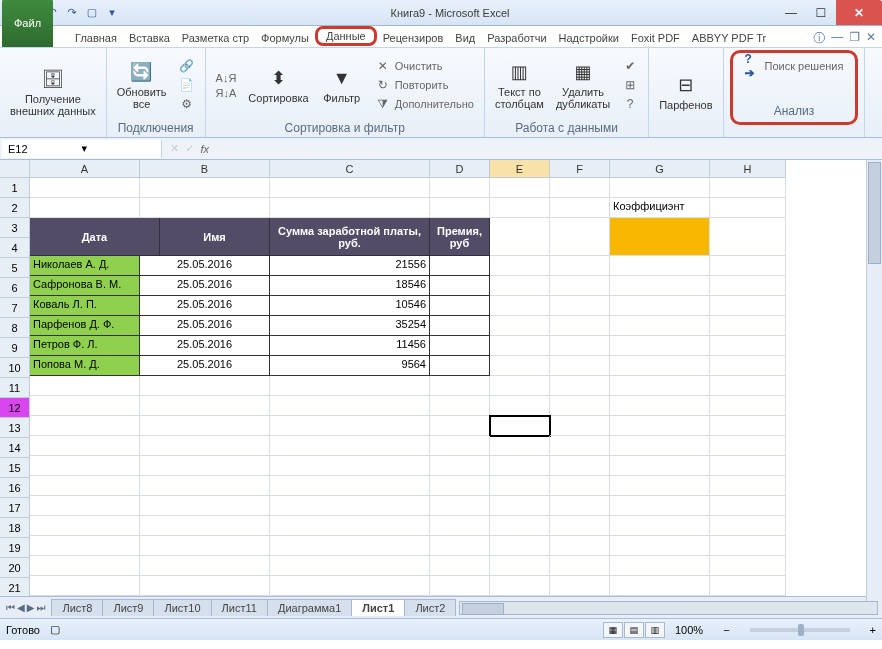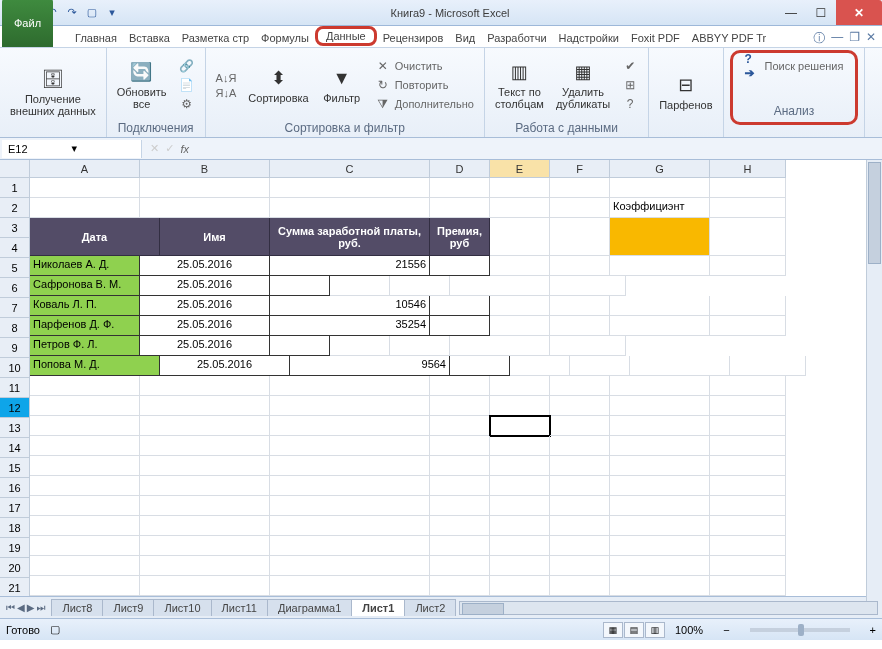--- a/index.html
+++ b/index.html
@@ -29,34 +29,34 @@
 .rgroup .label { text-align: center; color: #5b6b82; font-size: 12px; padding-top: 1px; }
 .rbtn { display: flex; flex-direction: column; align-items: center; justify-content: center; gap: 2px; padding: 2px 4px; min-width: 50px; text-align: center; color: #333; }
 .rbtn .ico { width: 24px; height: 24px; display: flex; align-items: center; justify-content: center; font-size: 18px; }
 .rbtn-sm { display: flex; align-items: center; gap: 4px; padding: 1px 4px; color: #666; }
 .rbtn-sm .ico { width: 16px; height: 16px; font-size: 12px; display: inline-flex; align-items:center; justify-content:center; }
 .vstack { display: flex; flex-direction: column; gap: 1px; }
 .analysis-hl { border: 3px solid #cc3a2f; border-radius: 10px; padding: 4px 8px; }
 
 
 .fbar { height: 22px; border-bottom: 1px solid #a8bdd8; display: flex; align-items: center; font-size: 11px; background: #eef3fa; }
-.namebox { width: 140px; border-right: 1px solid #c5d4e6; padding: 0 6px; display: flex; align-items: center; background: #fff; margin: 2px; height: 18px; }
+.namebox { width: 160px; border-right: 1px solid #c5d4e6; padding: 0 6px; display: flex; align-items: center; background: #fff; margin: 2px; height: 18px; }
 .namebox span { flex:1; }
 .fx-area { display: flex; align-items: center; flex: 1; gap: 6px; padding: 0 6px; }
 .fx-ico { font-style: italic; color: #666; }
 
 
 .grid-wrap { position: relative; height: 436px; overflow: hidden; background: #fff; }
 .colheads { display: flex; height: 18px; font-size: 11px; color: #333; }
 .rowheads { position: absolute; top: 18px; left: 0; width: 30px; }
 .corner { width: 30px; height: 18px; background: #e8eef6; border-right: 1px solid #c0ccda; border-bottom: 1px solid #c0ccda; }
 .ch { background: #e8eef6; border-right: 1px solid #c0ccda; border-bottom: 1px solid #c0ccda; display: flex; align-items: center; justify-content: center; }
 .ch.sel { background: #f9e2a8; }
 .rh { height: 20px; background: #e8eef6; border-right: 1px solid #c0ccda; border-bottom: 1px solid #c0ccda; display: flex; align-items: center; justify-content: center; font-size: 11px; }
-.rh.sel { background: #0ea5e9; }
+.rh.sel { background: #d946ef; }
 .cells { position: absolute; top: 18px; left: 30px; }
 .row { display: flex; height: 20px; }
 .cell { border-right: 1px solid #d8dde4; border-bottom: 1px solid #d8dde4; font-size: 11px; padding: 2px 3px; overflow: hidden; white-space: nowrap; }
 .hdr-cell { background: #534c67; color: #fff; text-align: center; font-weight: bold; display:flex; align-items:center; justify-content:center; border-color:#322e42; }
 .name-cell { background: #8fd14f; border-color: #333 !important; }
 .data-cell { border-color: #333 !important; text-align: center; }
 .right-cell { text-align: right; }
 .coef-cell { background: #f9b800; }
 .selected { outline: 2px solid #000; outline-offset: -1px; }
 
@@ -310,20 +310,21 @@
         <div class="cell data-cell right-cell" style="width: 160px; text-align: right;">21556</div>
         <div class="cell data-cell" style="width: 60px;"></div>
         <div class="cell" style="width: 60px;"></div>
         <div class="cell" style="width: 60px;"></div>
         <div class="cell" style="width: 100px;"></div>
         <div class="cell" style="width: 76px;"></div>
       </div>
       <div class="row">
         <div class="cell name-cell" style="width: 110px;">Сафронова В. М.</div>
         <div class="cell data-cell" style="width: 130px;">25.05.2016</div>
+        <div class="cell data-cell right-cell" style="width: 160px;">18546</div>
         <div class="cell data-cell" style="width: 60px;"></div>
         <div class="cell" style="width: 60px;"></div>
         <div class="cell" style="width: 60px;"></div>
         <div class="cell" style="width: 100px;"></div>
         <div class="cell" style="width: 76px;"></div>
       </div>
       <div class="row">
         <div class="cell name-cell" style="width: 110px;">Коваль Л. П.</div>
         <div class="cell data-cell" style="width: 130px;">25.05.2016</div>
         <div class="cell data-cell right-cell" style="width: 160px;">10546</div>
@@ -339,28 +340,29 @@
         <div class="cell data-cell right-cell" style="width: 160px;">35254</div>
         <div class="cell data-cell" style="width: 60px;"></div>
         <div class="cell" style="width: 60px;"></div>
         <div class="cell" style="width: 60px;"></div>
         <div class="cell" style="width: 100px;"></div>
         <div class="cell" style="width: 76px;"></div>
       </div>
       <div class="row">
         <div class="cell name-cell" style="width: 110px;">Петров Ф. Л.</div>
         <div class="cell data-cell" style="width: 130px;">25.05.2016</div>
+        <div class="cell data-cell right-cell" style="width: 160px;">11456</div>
         <div class="cell data-cell" style="width: 60px;"></div>
         <div class="cell" style="width: 60px;"></div>
         <div class="cell" style="width: 60px;"></div>
         <div class="cell" style="width: 100px;"></div>
         <div class="cell" style="width: 76px;"></div>
       </div>
       <div class="row">
-        <div class="cell name-cell" style="width: 130px;">Попова М. Д.</div>
+        <div class="cell name-cell" style="width: 110px;">Попова М. Д.</div>
         <div class="cell data-cell" style="width: 130px;">25.05.2016</div>
         <div class="cell data-cell right-cell" style="width: 160px;">9564</div>
         <div class="cell data-cell" style="width: 60px;"></div>
         <div class="cell" style="width: 60px;"></div>
         <div class="cell" style="width: 60px;"></div>
         <div class="cell" style="width: 100px;"></div>
         <div class="cell" style="width: 76px;"></div>
       </div>
       <div class="row">
         <div class="cell" style="width: 110px;"></div>

